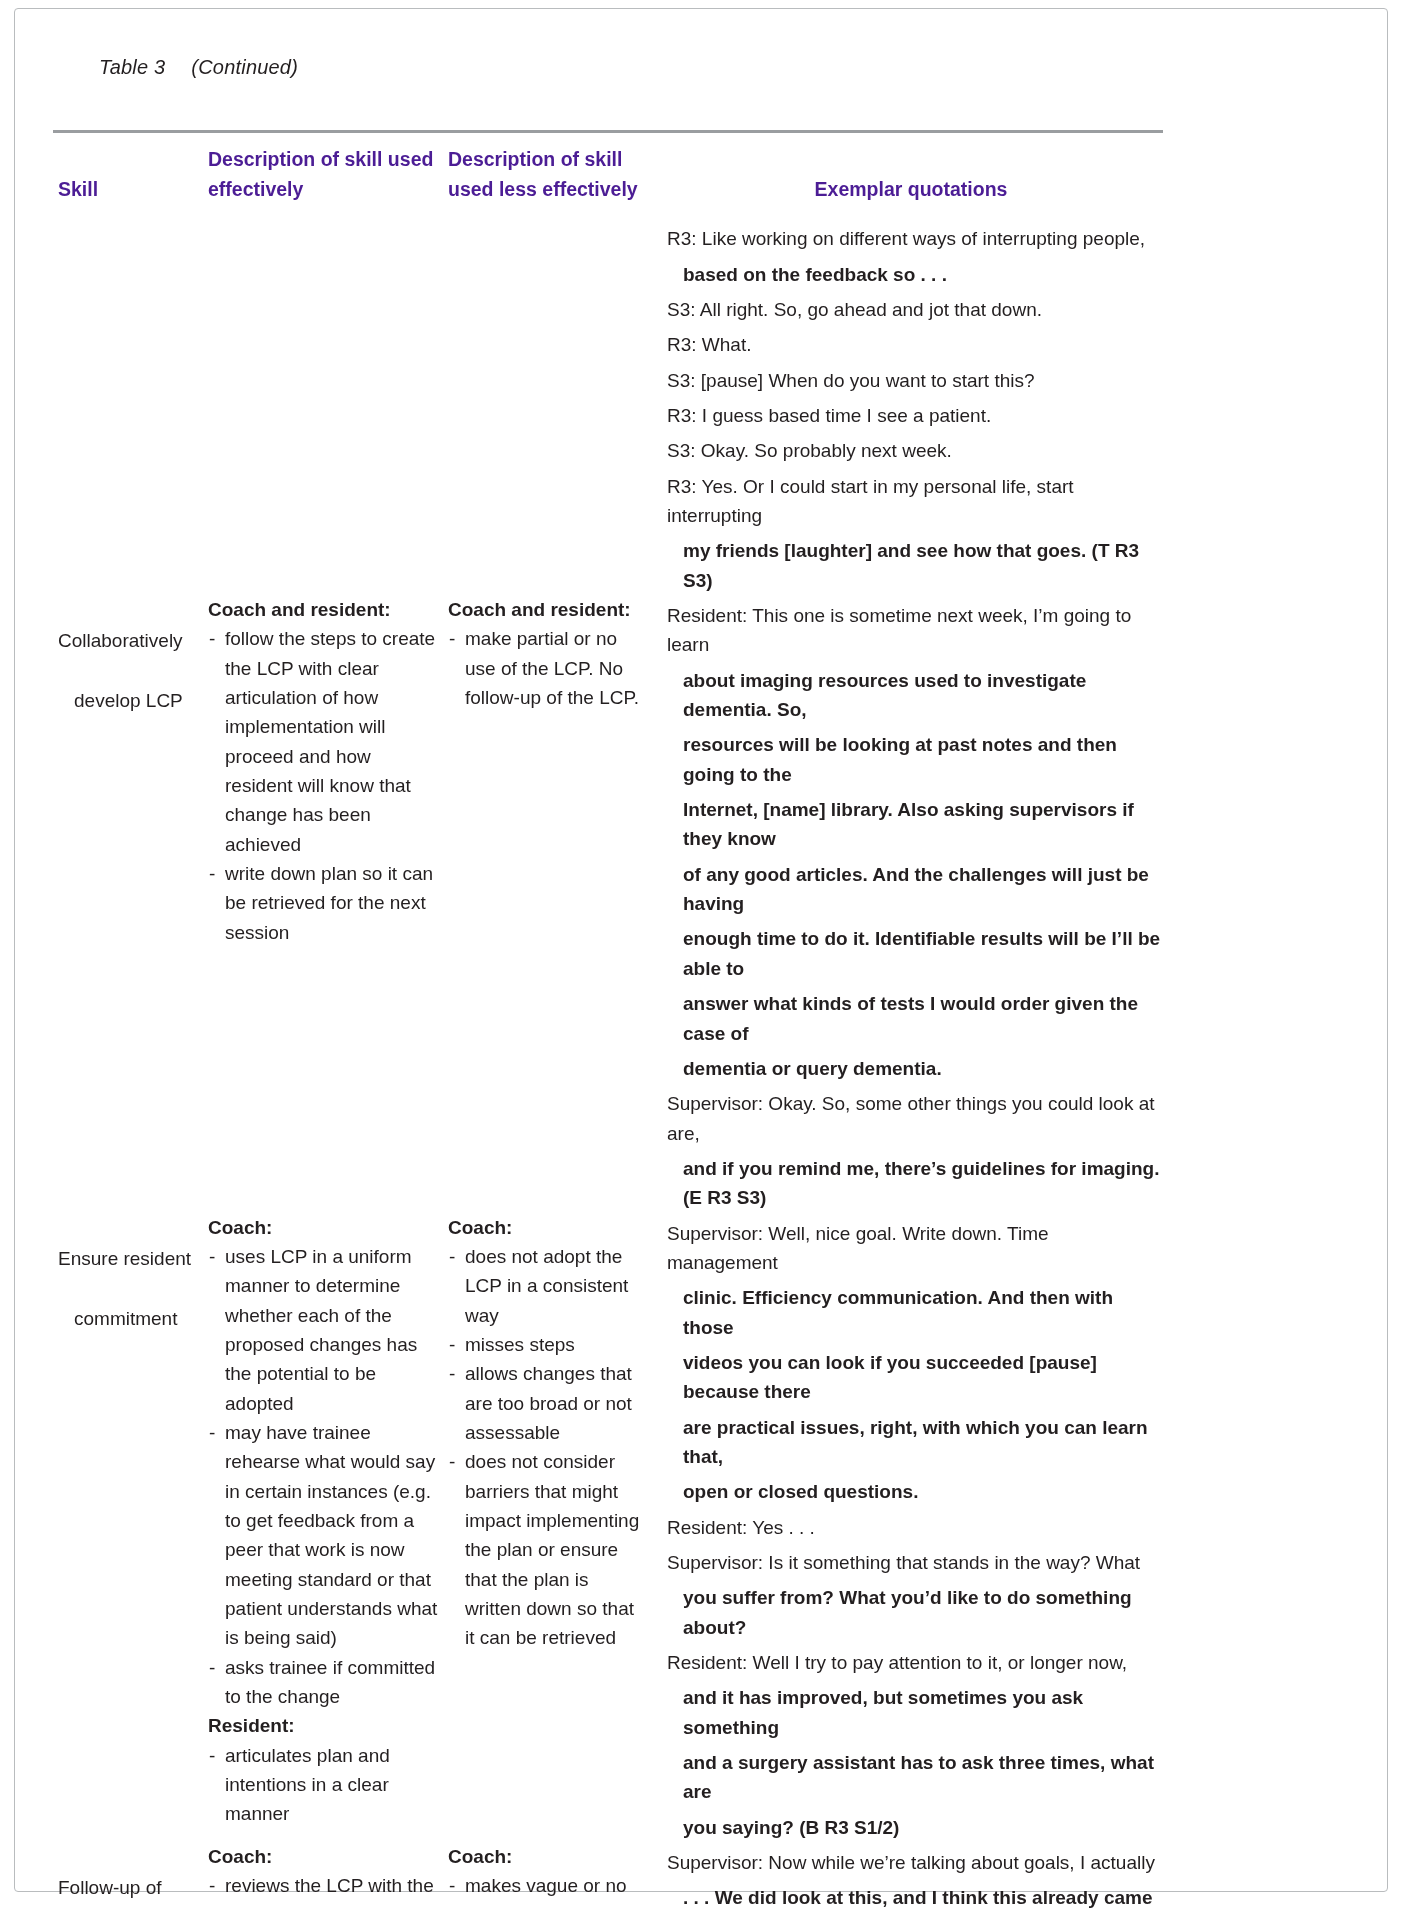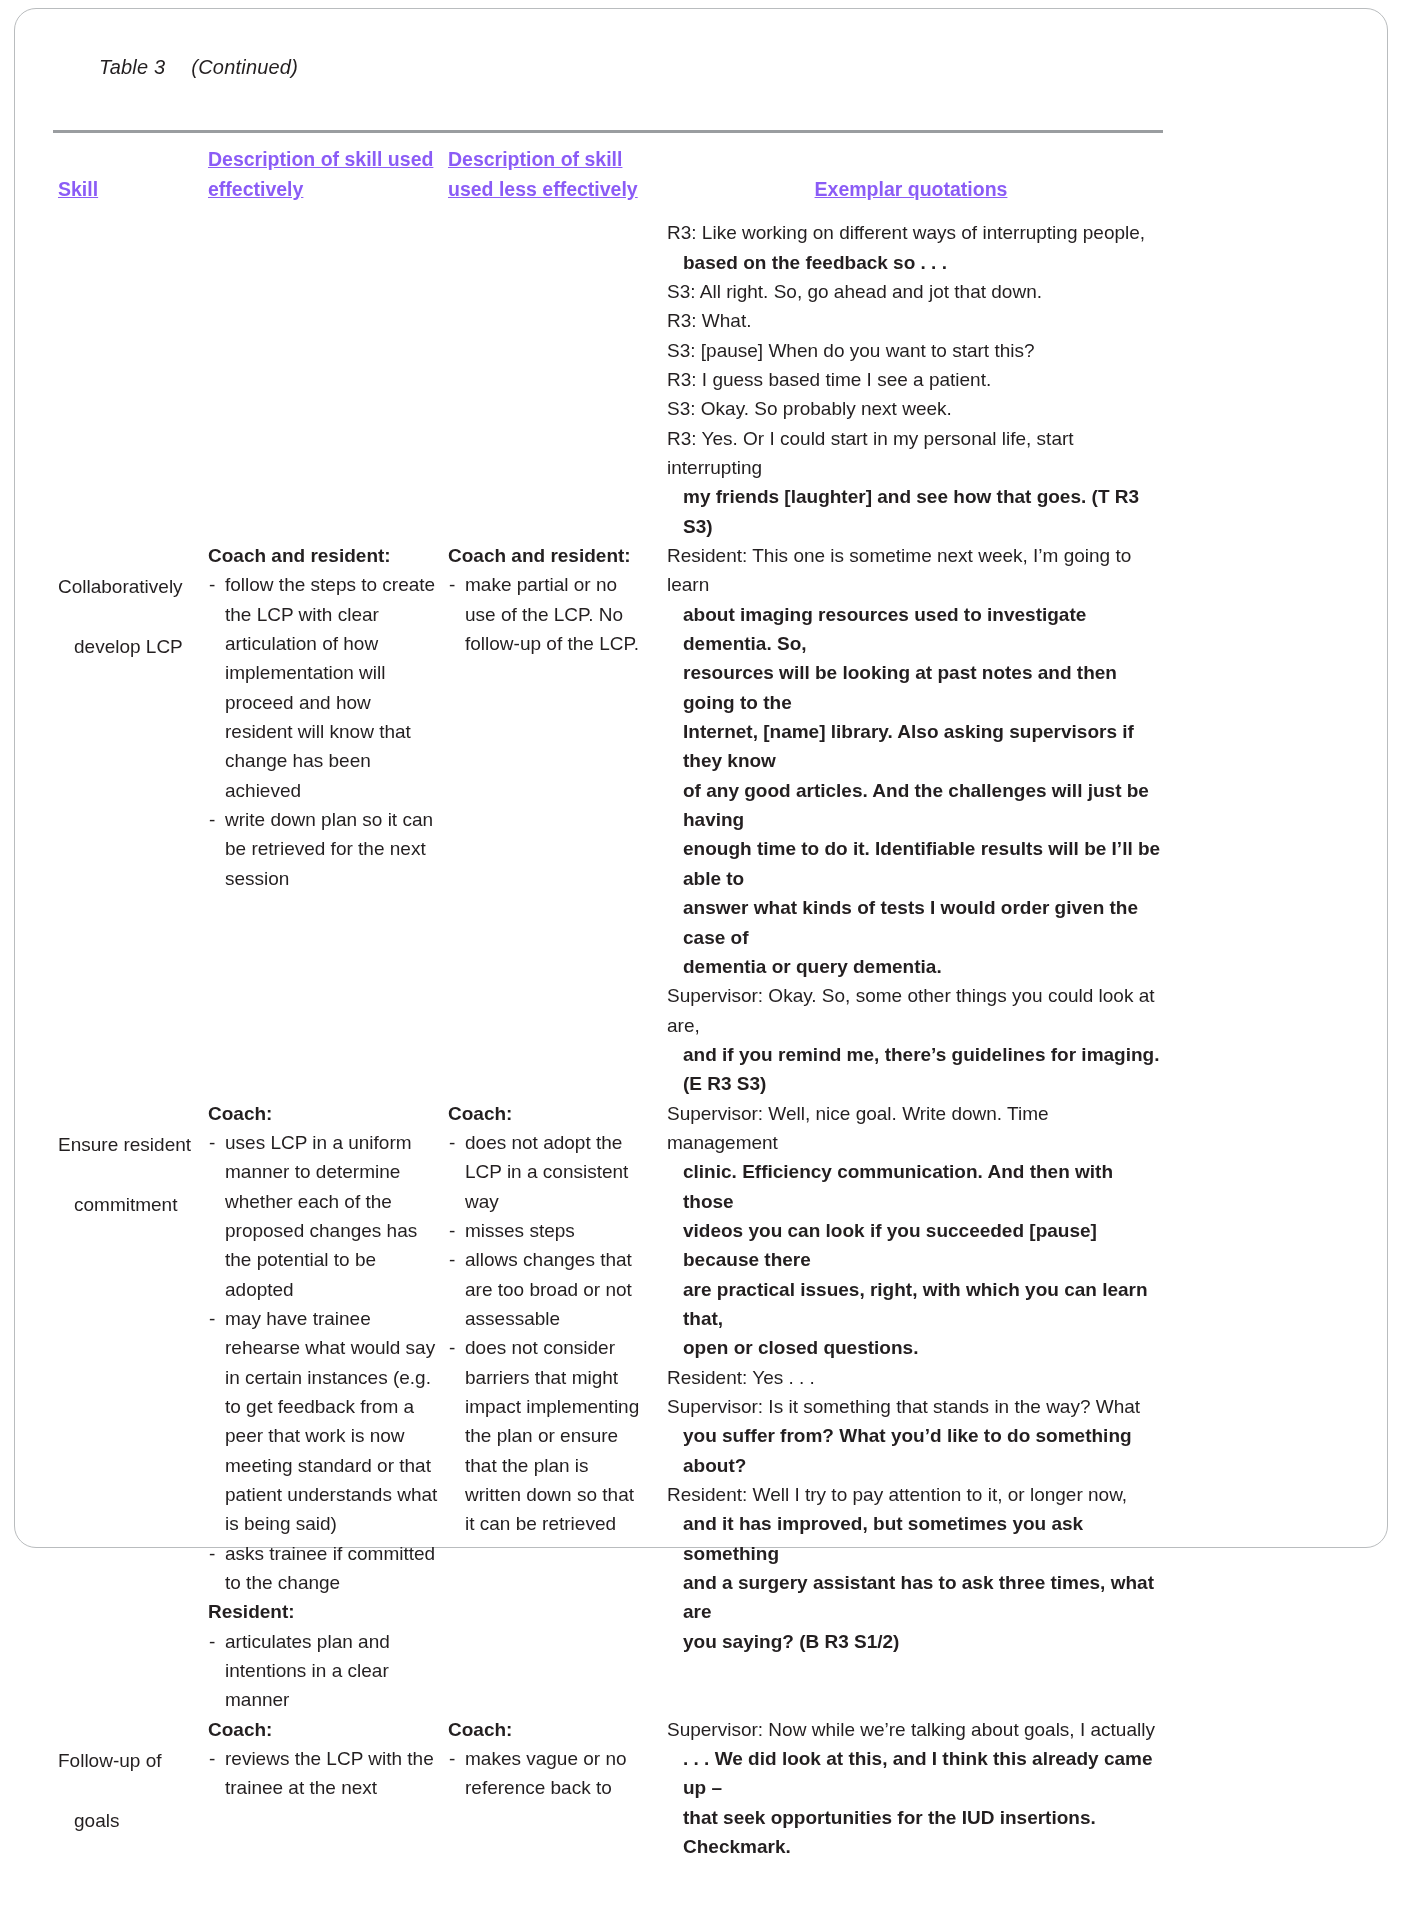--- a/index.html
+++ b/index.html
@@ -18,24 +18,24 @@
     box-sizing: border-box;
     background: #ffffff;
     overflow: hidden;
   }
   
   .frame {
     position: absolute;
     left: 14px;
     top: 8px;
     width: 1374px;
-    height: 1540px;
+    height: 1884px;
     box-sizing: border-box;
     border: 1.5px solid #b9bcbe;
-    border-radius: 22px;
+    border-radius: 4px;
     background: #ffffff;
   }
   .inner {
     position: absolute;
     left: 38px;
     top: 24px;
     width: 1110px;
   }
   .table-caption {
     font-style: italic;
@@ -64,22 +64,21 @@
   table.tbl col.c3 { width: 210px; }
   table.tbl col.c4 { width: 505px; }
 
   thead th {
     text-align: left;
     vertical-align: bottom;
     font-size: 19.5px;
     font-weight: bold;
     line-height: 1.52;
     padding: 12px 8px 14px 0;
-    color: #8b5cf6;
-    text-decoration: underline;
+    color: #4c1d95;
   }
   thead th.h1 { padding-left: 5px; }
   thead th.h4 { padding-left: 9px; text-align: center; }
 
   tbody td {
     vertical-align: top;
     font-size: 19px;
     line-height: 1.545;
     padding: 0 10px 0 0;
     color: #231f20;
@@ -101,21 +100,21 @@
   ul.bullets li {
     position: relative;
     padding-left: 17px;
     margin: 0;
   }
   ul.bullets li .dash {
     position: absolute;
     left: 1px;
     top: 0;
   }
-  .quote-line { display: block; }
+  .quote-line { display: block; margin-top: 6px; }
   .quote-line.ind { padding-left: 16px; font-weight: bold; }
 </style>
 </head>
 <body>
 
 <div class="page">
   <div class="frame">
     <div class="inner">
 
       <div class="table-caption">

